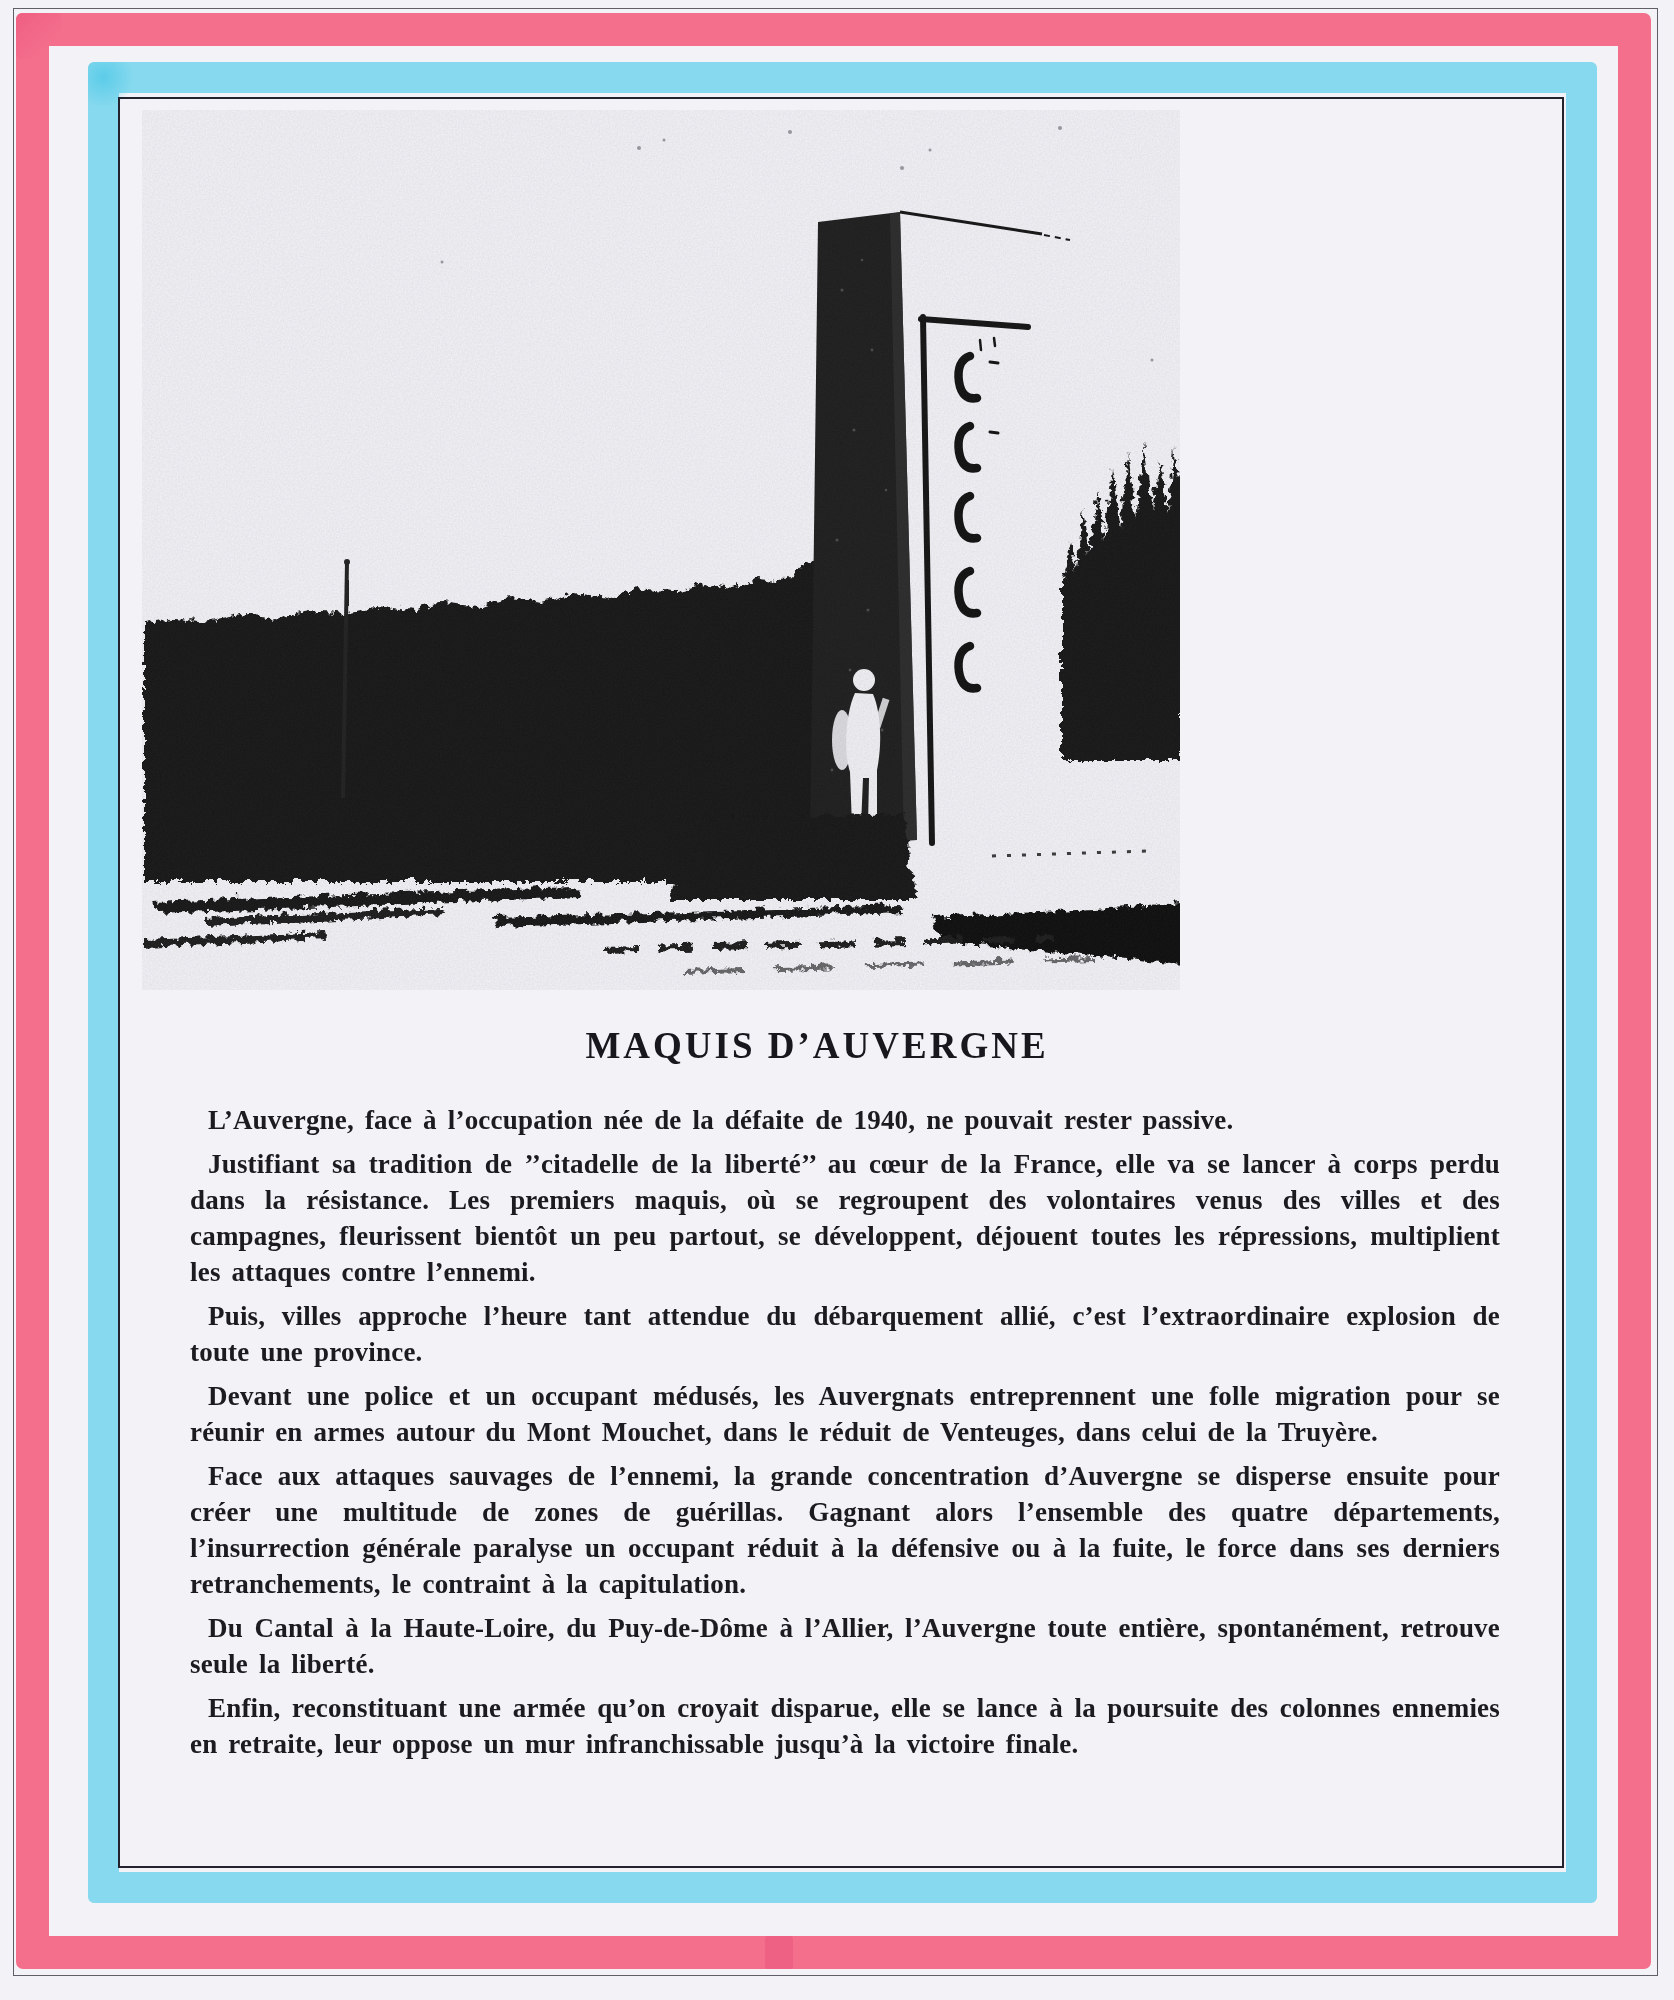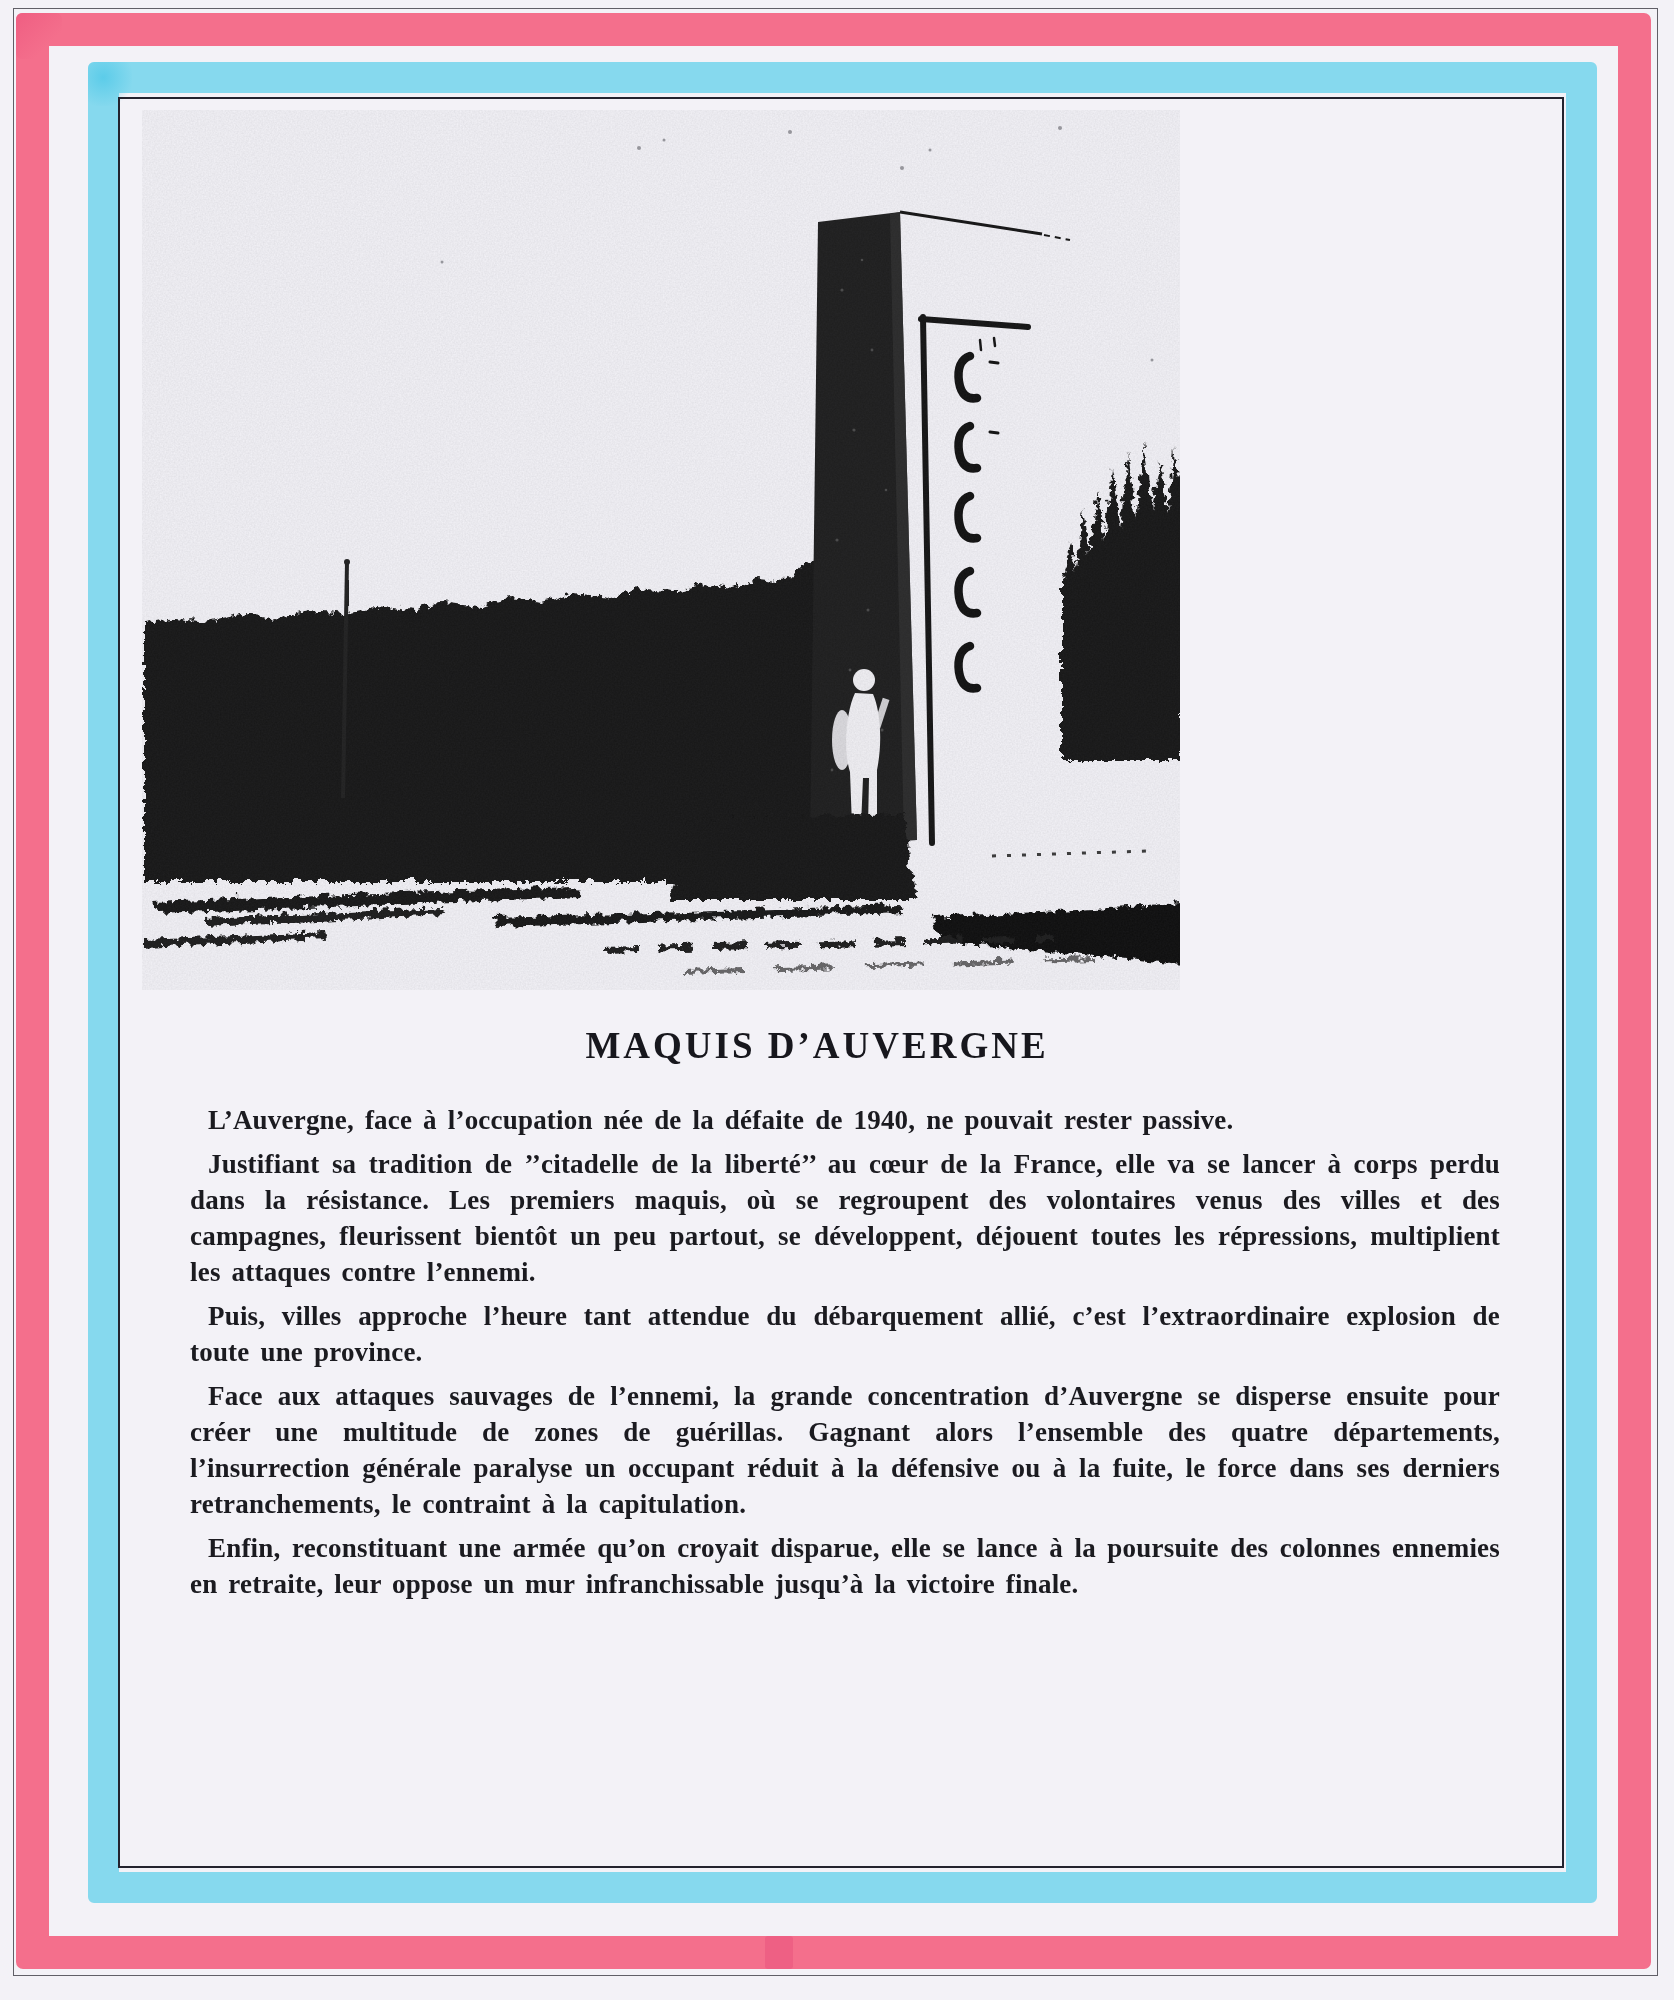--- a/index.html
+++ b/index.html
@@ -180,17 +180,19 @@
 
     <rect x="0" y="0" width="1038" height="880" filter="url(#grain)"></rect>
   </svg>
 
   <h1 class="page-title">MAQUIS D’AUVERGNE</h1>
 
   <div class="body-text">
     <p>L’Auvergne, face à l’occupation née de la défaite de 1940, ne pouvait rester passive.</p>
     <p>Justifiant sa tradition de ’’citadelle de la liberté’’ au cœur de la France, elle va se lancer à corps perdu dans la résistance. Les premiers maquis, où se regroupent des volontaires venus des villes et des campagnes, fleurissent bientôt un peu partout, se développent, déjouent toutes les répressions, multiplient les attaques contre l’ennemi.</p>
     <p>Puis, villes approche l’heure tant attendue du débarquement allié, c’est l’extraordinaire explosion de toute une province.</p>
+    <p>Devant une police et un occupant médusés, les Auvergnats entreprennent une folle migration pour se réunir en armes autour du Mont Mouchet, dans le réduit de Venteuges, dans celui de la Truyère.</p>
     <p>Face aux attaques sauvages de l’ennemi, la grande concentration d’Auvergne se disperse ensuite pour créer une multitude de zones de guérillas. Gagnant alors l’ensemble des quatre départements, l’insurrection générale paralyse un occupant réduit à la défensive ou à la fuite, le force dans ses derniers retranchements, le contraint à la capitulation.</p>
+    <p>Du Cantal à la Haute-Loire, du Puy-de-Dôme à l’Allier, l’Auvergne toute entière, spontanément, retrouve seule la liberté.</p>
     <p>Enfin, reconstituant une armée qu’on croyait disparue, elle se lance à la poursuite des colonnes ennemies en retraite, leur oppose un mur infranchissable jusqu’à la victoire finale.</p>
   </div>
 
 </div>
 
 </body></html>

